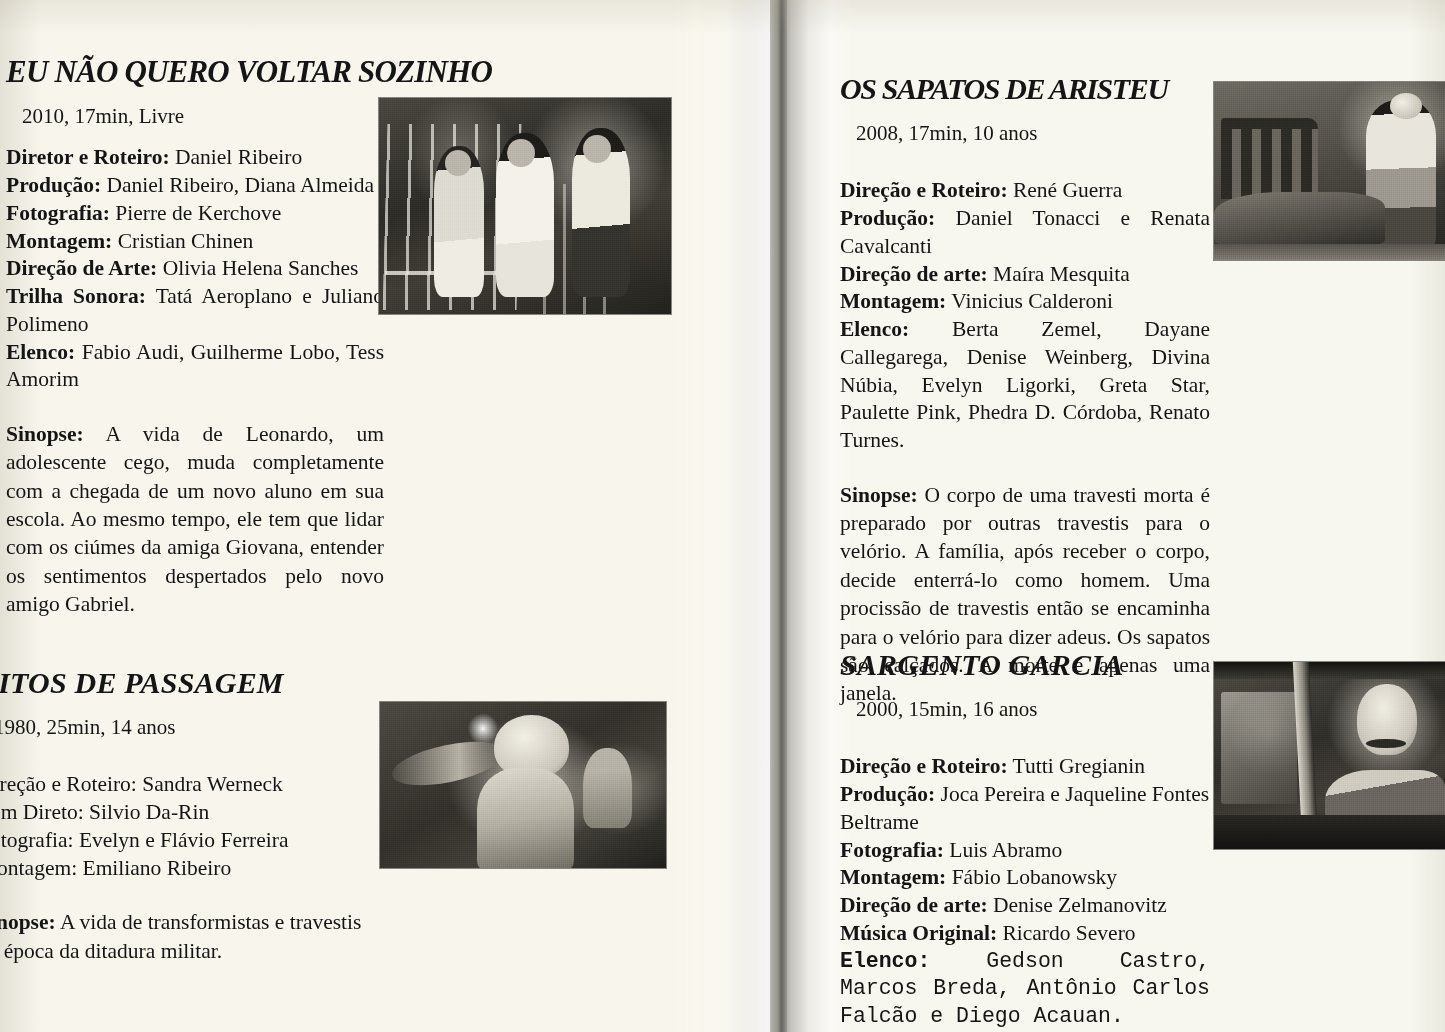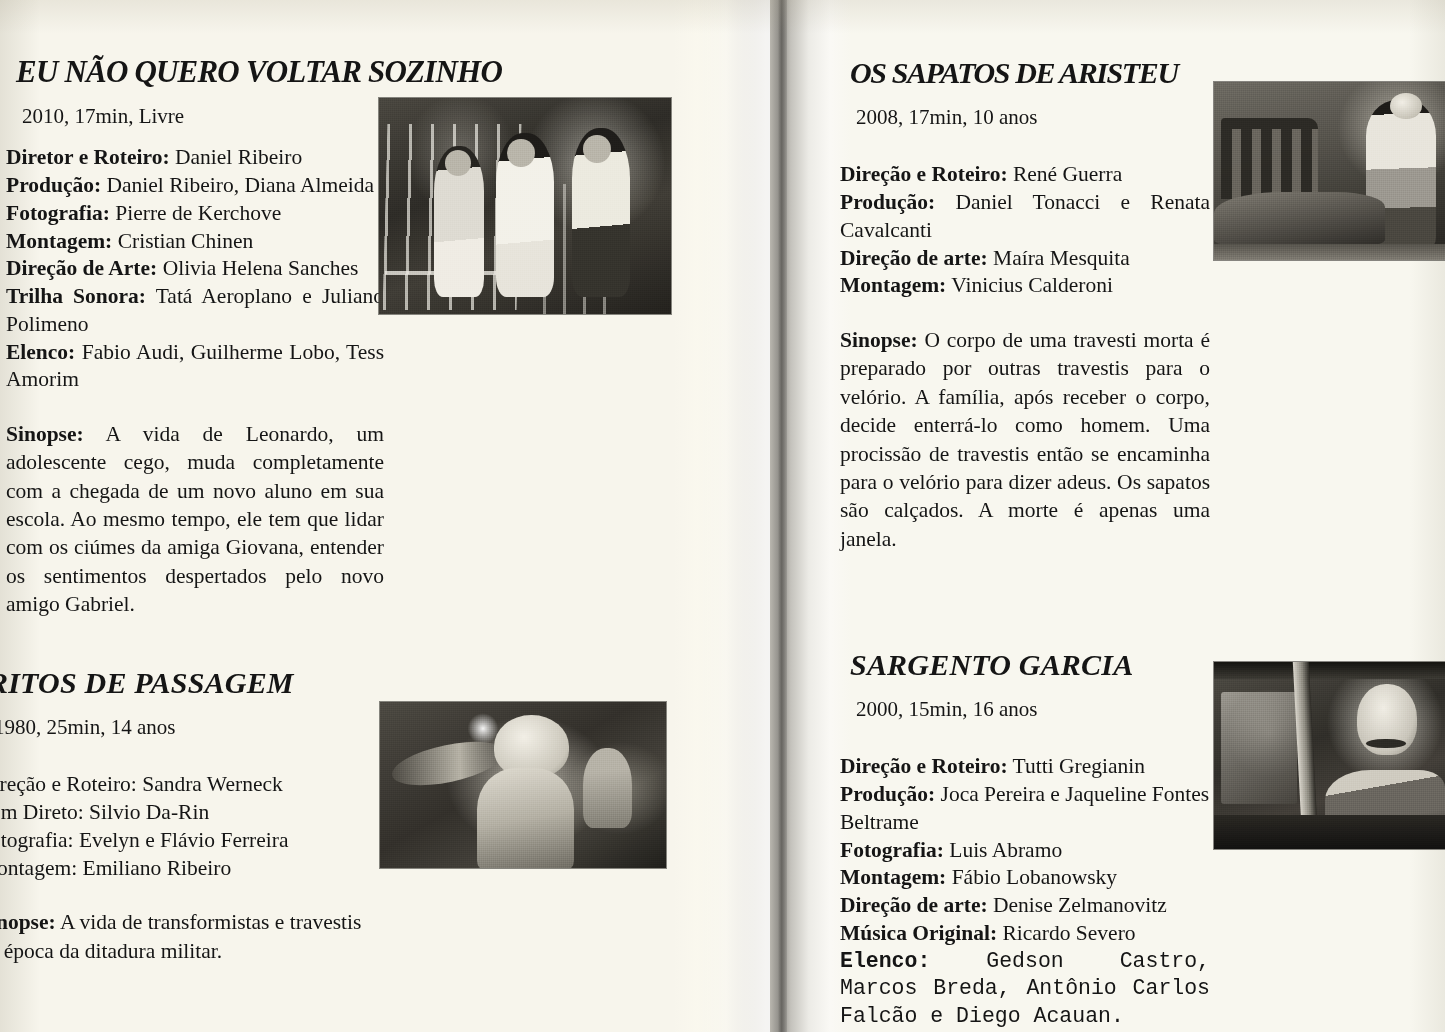--- a/index.html
+++ b/index.html
@@ -87,21 +87,21 @@
 
   
   .col { position: absolute; }
 
   .film-title {
     font-weight: bold;
     font-style: italic;
     font-size: 30px;
     letter-spacing: .2px;
     line-height: 1.02;
-    margin: 0 0 2px 10px;
+    margin: 0 0 2px 0;
     white-space: nowrap;
   }
   .film-title.tight { letter-spacing: -0.8px; }
 
   .film-meta {
     font-size: 21px;
     line-height: 1.18;
     margin: 16px;
   }
 
@@ -375,33 +375,34 @@
     <div class="inner">
       <div class="bg"></div>
       <div class="arm"></div>
       <div class="side"></div>
       <div class="hair"></div>
       <div class="torso"></div>
       <div class="grain"></div>
     </div>
   </div>
 
-  <div class="col" style="left:840px; top:58px; width:370px;">
+  <div class="col" style="left:840px; top:74px; width:370px;">
 
     <h1 class="film-title tight" style="font-size:30px; letter-spacing:-1.4px;">OS SAPATOS DE ARISTEU</h1>
 
     <p class="film-meta">2008, 17min, 10 anos</p>
 
     <div class="spacer-sm"></div>
 
     <div class="credits">
       <p><span class="k">Direção e Roteiro:</span> <span>René Guerra</span></p>
       <p style="text-align:justify;"><span class="k">Produção:</span> <span>Daniel Tonacci e Renata Cavalcanti</span></p>
       <p><span class="k">Direção de arte:</span> <span>Maíra Mesquita</span></p>
       <p><span class="k">Montagem:</span> <span>Vinicius Calderoni</span></p>
+      <p style="text-align:justify;"><span class="k">Elenco:</span> <span>Berta Zemel, Dayane Callegarega, Denise Weinberg, Divina Núbia, Evelyn Ligorki, Greta Star, Paulette Pink, Phedra D. Córdoba, Renato Turnes.</span></p>
     </div>
 
     <div class="spacer-md"></div>
 
     <p class="synopsis">
       <span class="k">Sinopse:</span>
       <span>O corpo de uma travesti morta é preparado por outras travestis para o velório. A família, após receber o corpo, decide enterrá-lo como homem. Uma procissão de travestis então se encaminha para o velório para dizer adeus. Os sapatos são calçados. A morte é apenas uma janela.</span>
     </p>
   </div>
 

